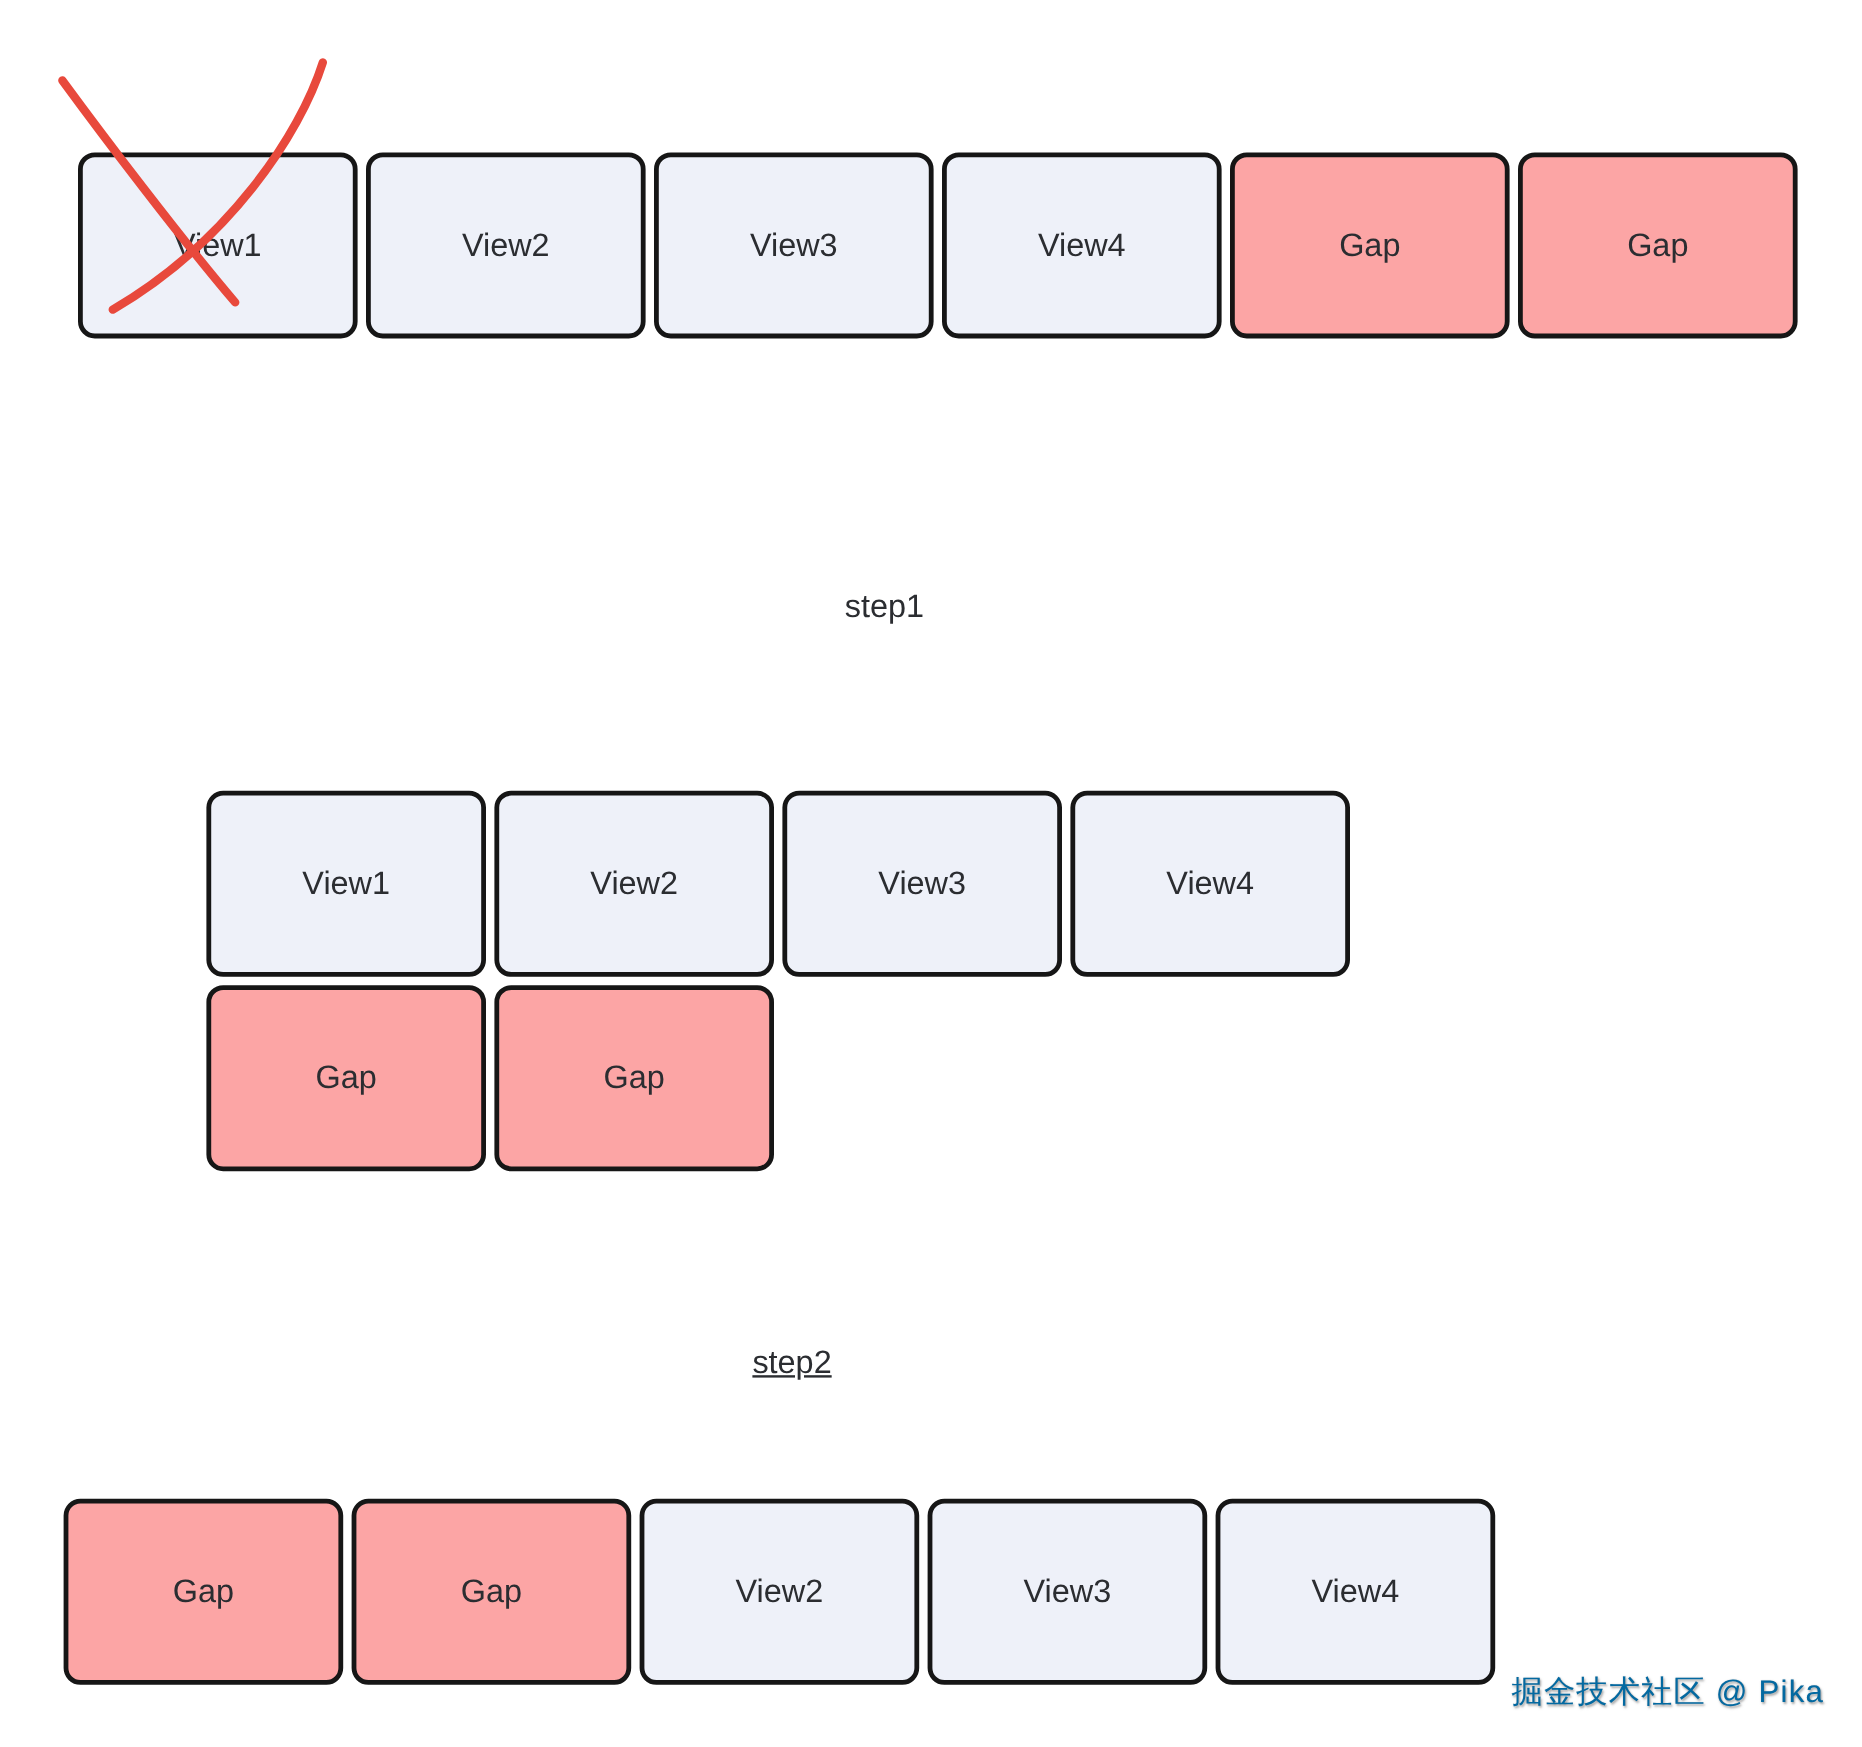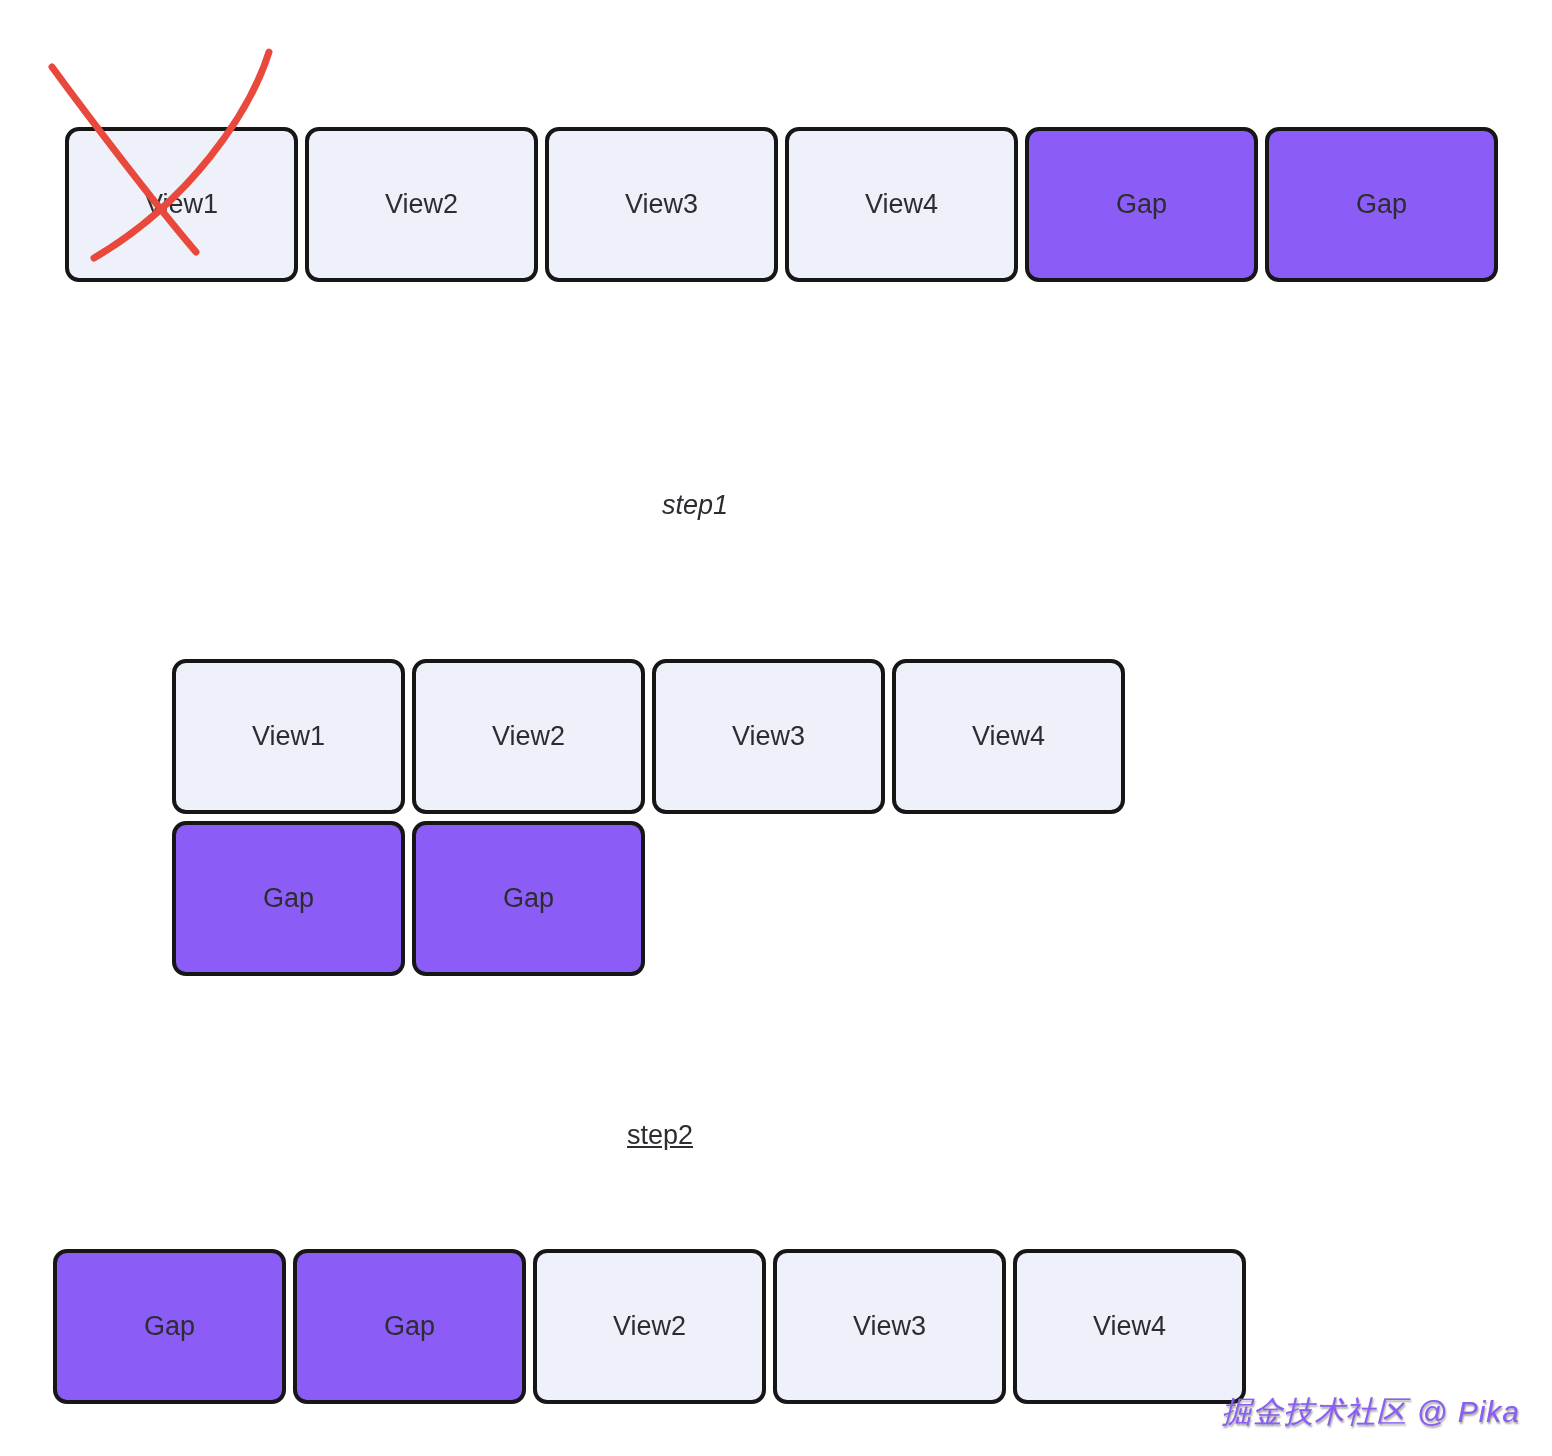--- a/index.html
+++ b/index.html
@@ -26,57 +26,56 @@
     border: 4px solid #161616;
     border-radius: 14px;
     display: flex;
     align-items: center;
     justify-content: center;
     font-size: 27px;
     color: #2b2d31;
     flex: 0 0 auto;
   }
   .view { background: #eef1f9; }
-  .gap  { background: #8b5cf6; }
+  .gap  { background: #fca5a5; }
 
   #row-initial     { left: 65px;  top: 127px; }
   #row-step1-views { left: 172px; top: 659px; }
   #row-step1-gaps  { left: 172px; top: 821px; }
   #row-step2       { left: 53px;  top: 1249px; }
 
   .step-label {
     position: absolute;
     font-size: 27px;
     color: #2b2d31;
     white-space: nowrap;
   }
-  #step1-label { left: 662px; top: 490px; font-style: italic; }
+  #step1-label { left: 704px; top: 490px; }
   #step2-label { left: 627px; top: 1120px; text-decoration: underline; }
 
   .cross-svg {
     position: absolute;
     left: 0;
     top: 0;
     width: 330px;
     height: 300px;
     pointer-events: none;
     z-index: 5;
   }
 
   .watermark {
     position: absolute;
     right: 32px;
     top: 1392px;
-    font-size: 30px;
+    font-size: 26px;
     letter-spacing: 1px;
-    color: #8b5cf6;
+    color: #0369a1;
     text-shadow: 1px 2px 2px rgba(110,110,110,0.65),
                  0 0 1px rgba(140,140,140,0.45);
     white-space: nowrap;
-    font-style: italic;
   }
 </style>
 </head>
 <body>
 
 <div class="canvas">
 
   <svg class="cross-svg" viewBox="0 0 330 300">
     <path d="M 52 67 C 85 112, 150 198, 196 252" fill="none" stroke="#e8493c" stroke-width="7" stroke-linecap="round"></path>
     <path d="M 269 52 C 250 112, 190 202, 94 258" fill="none" stroke="#e8493c" stroke-width="7" stroke-linecap="round"></path>

